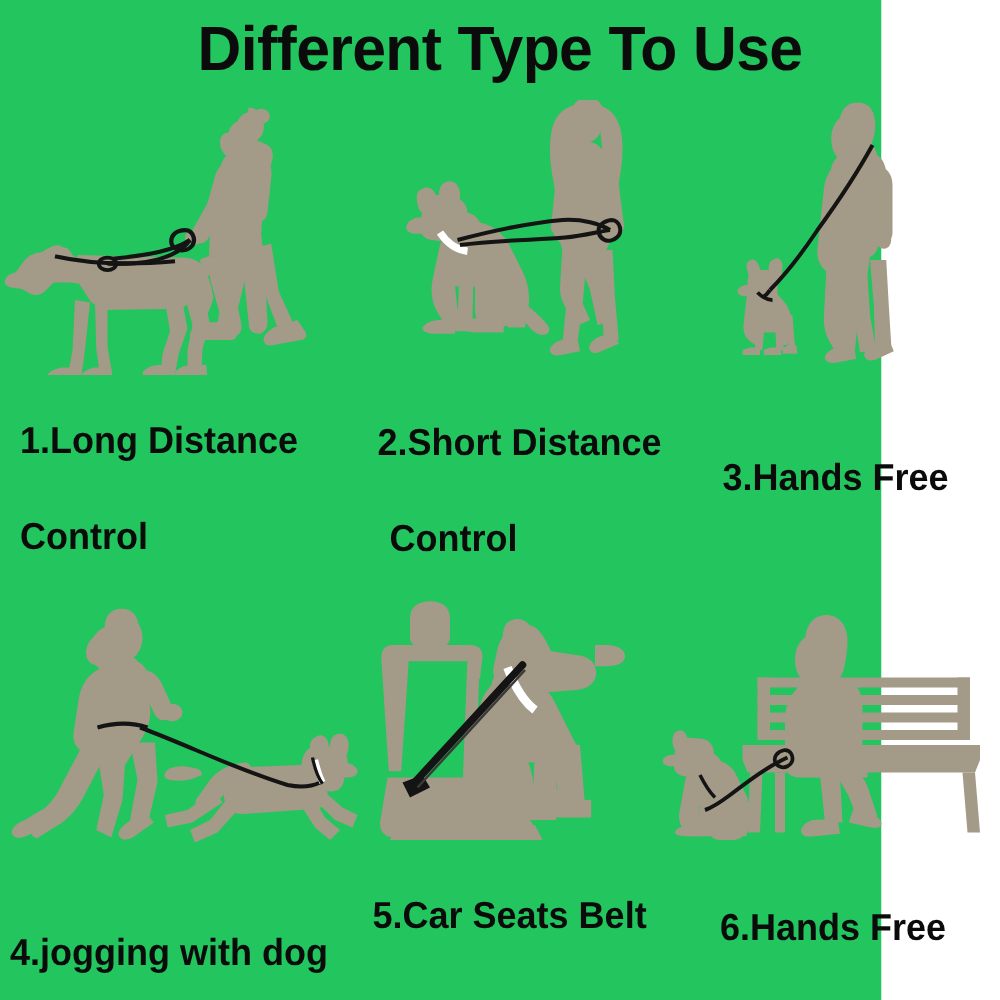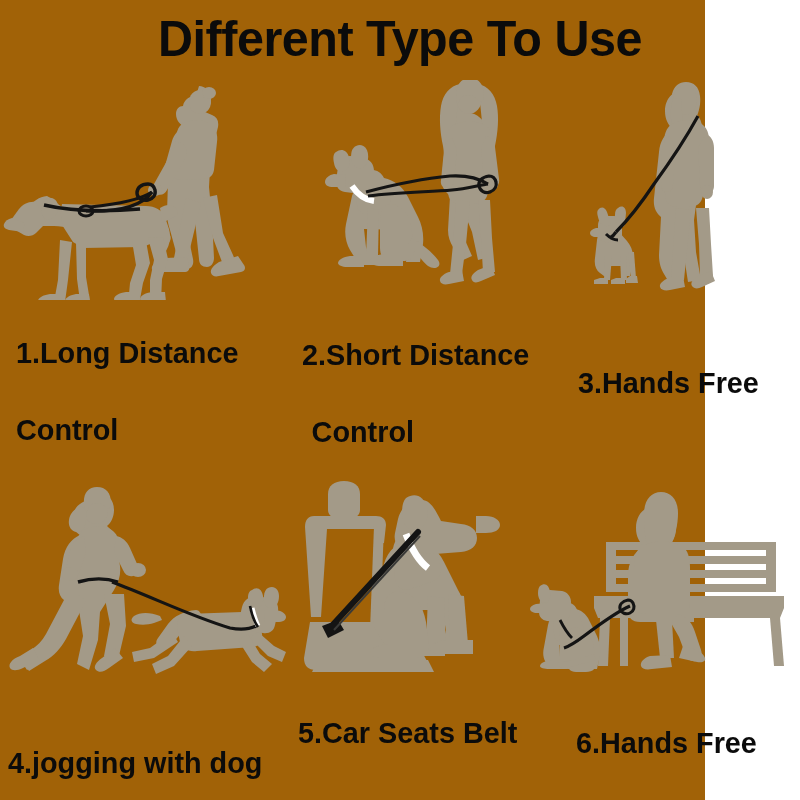--- a/index.html
+++ b/index.html
@@ -11,21 +11,21 @@
     width: 800px;
     height: 800px;
     font-family: "Liberation Sans", sans-serif;
     overflow: hidden;
     position: relative;
   }
   #page {
     position: relative;
     width: 705px;
     height: 800px;
-    background: #a16207;
+    background: #22c55e;
   }
   .title {
     position: absolute;
     top: 14px;
     left: 0;
     width: 800px;
     text-align: center;
     font-family: "Liberation Sans", sans-serif;
     font-weight: bold;
     font-size: 50px;

